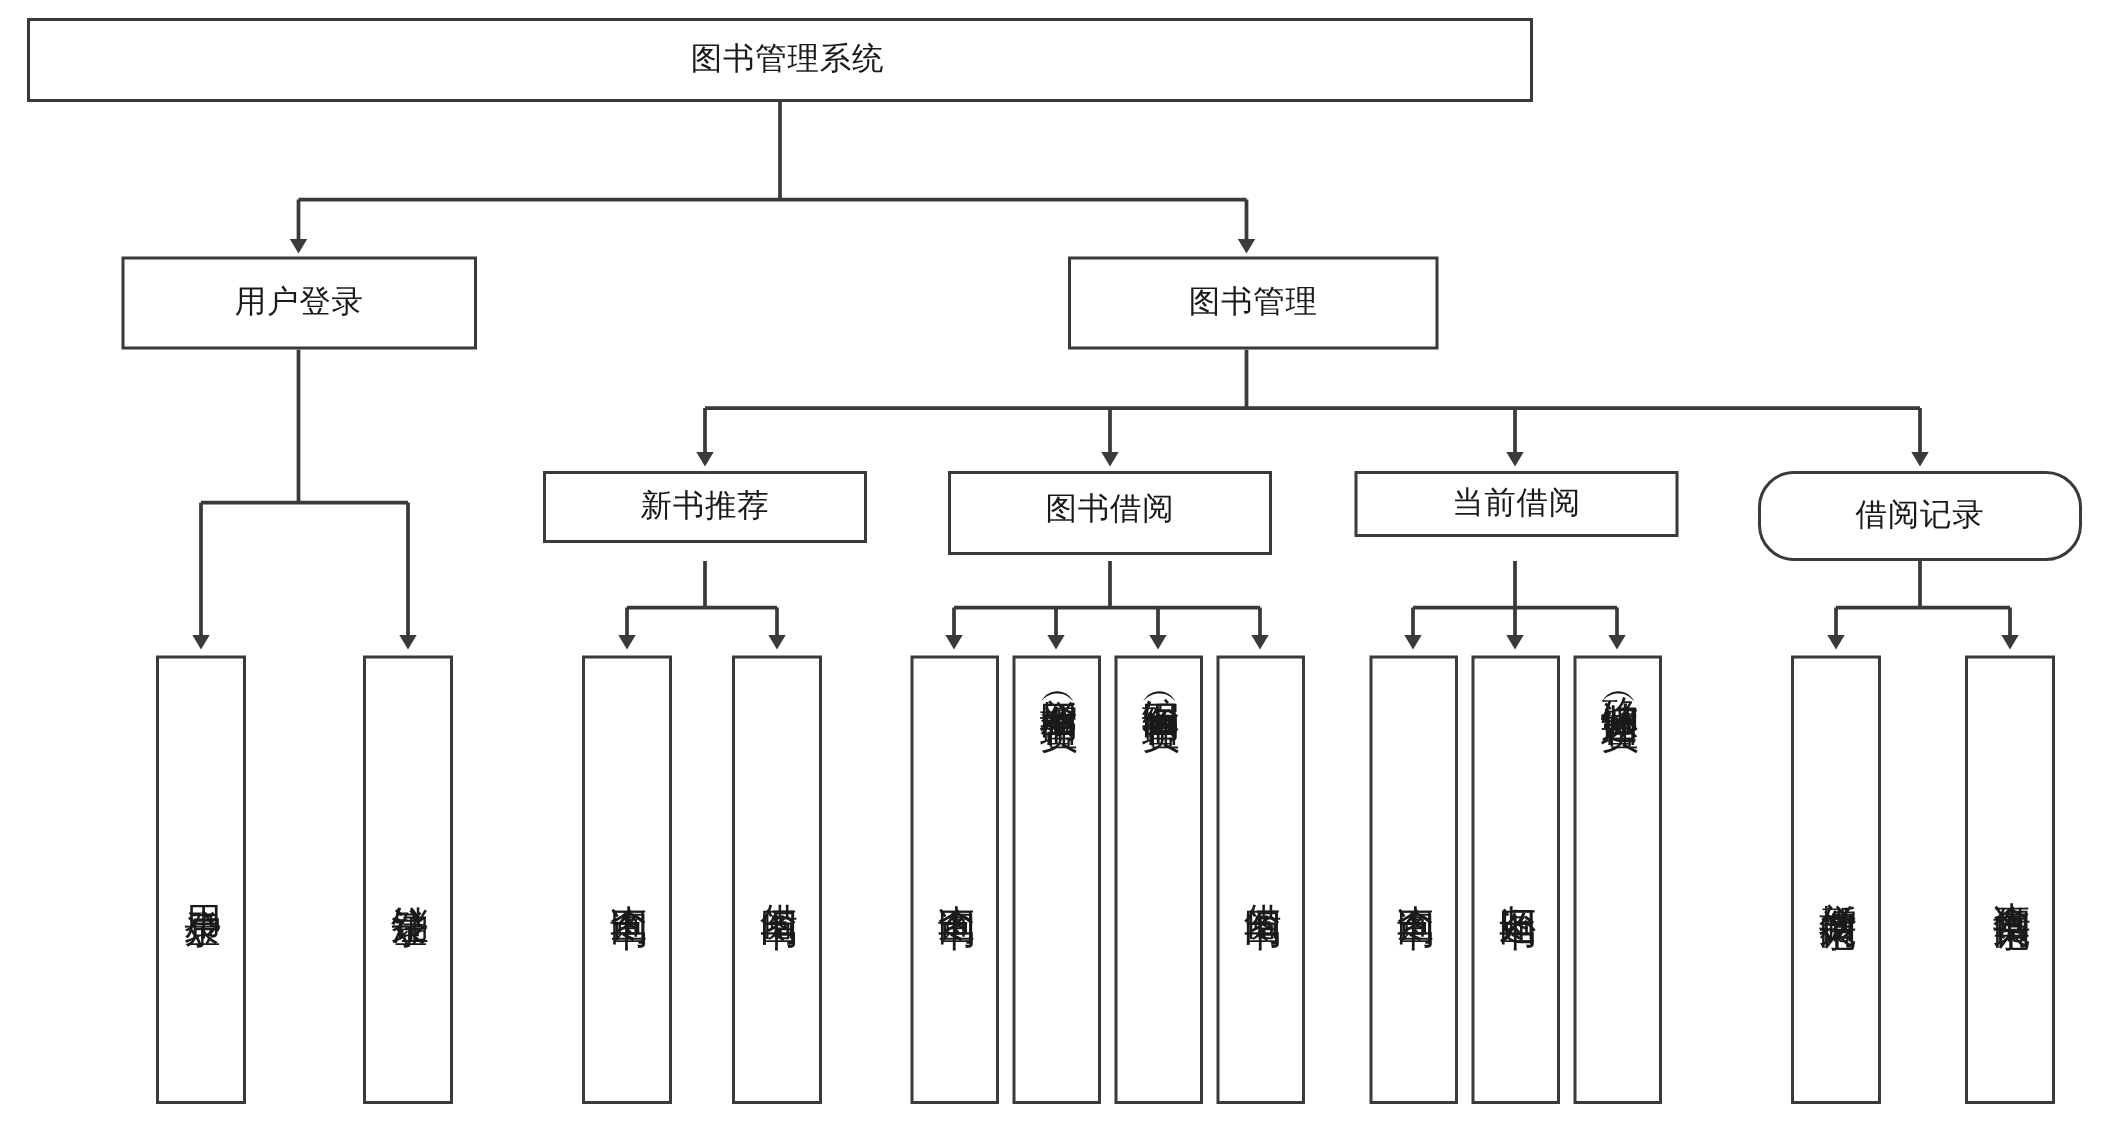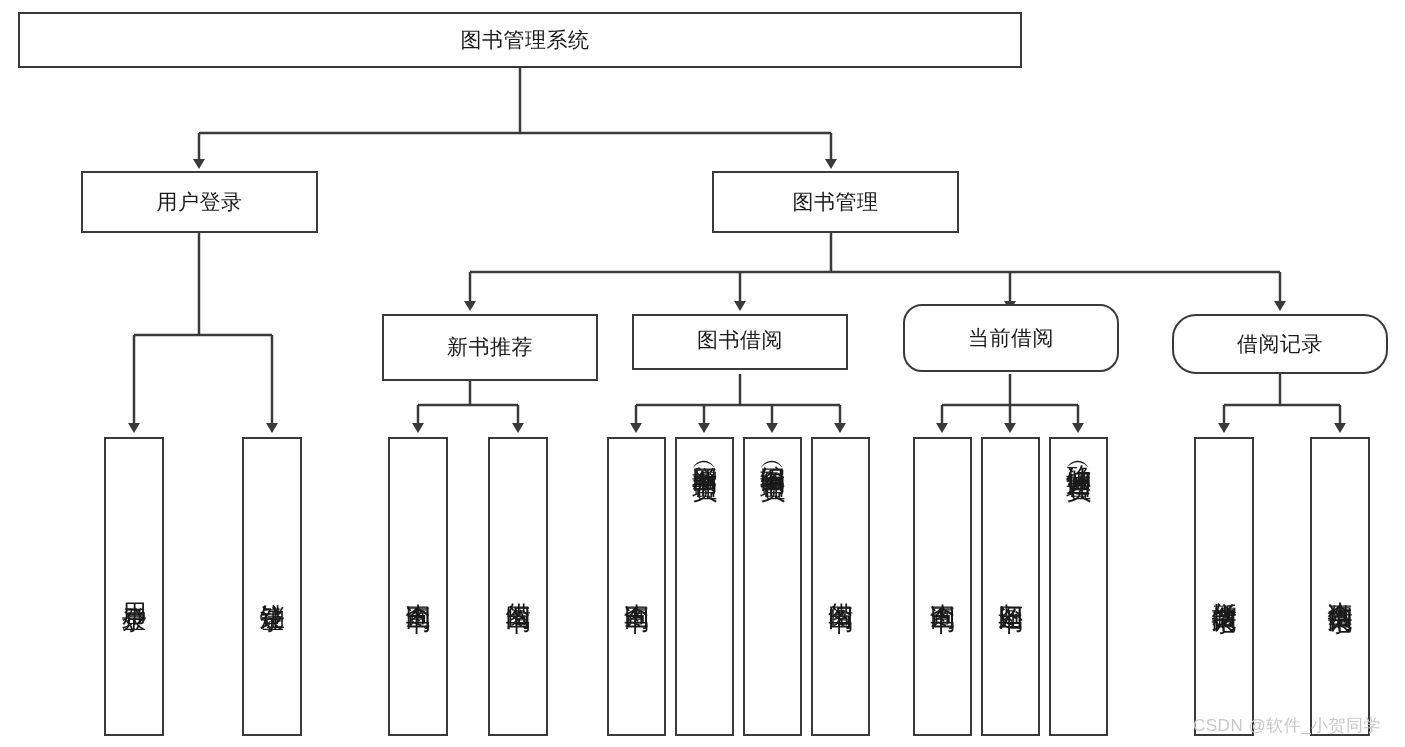--- a/index.html
+++ b/index.html
@@ -139,27 +139,27 @@
     <span class="label">图书管理系统</span>
   </div>
 
   <div class="node h" style="left:81px; top:171px; width:237px; height:62px;">
     <span class="label">用户登录</span>
   </div>
   <div class="node h" style="left:712px; top:171px; width:247px; height:62px;">
     <span class="label">图书管理</span>
   </div>
 
-  <div class="node h" style="left:362px; top:314px; width:216px; height:67px;margin-left:20px;">
+  <div class="node h" style="left:362px; top:314px; width:216px; height:48px;">
     <span class="label">新书推荐</span>
   </div>
   <div class="node h" style="left:632px; top:314px; width:216px; height:56px;font-family:Liberation Mono, monospace;">
     <span class="label">图书借阅</span>
   </div>
-  <div class="node h" style="left:903px; top:304px; width:216px; height:68px;border-radius:19px;">
+  <div class="node h" style="left:903px; top:314px; width:216px; height:44px;">
     <span class="label">当前借阅</span>
   </div>
   <div class="node h" style="left:1172px; top:314px; width:216px; height:60px;border-radius:24px;">
     <span class="label">借阅记录</span>
   </div>
 
   <div class="node v centered" style="left:104px; top:437px; width:60px; height:299px;">
     <span class="label">用户登录</span>
   </div>
   <div class="node v centered" style="left:242px; top:437px; width:60px; height:299px;">
@@ -196,15 +196,14 @@
     <span class="label">确认归还（管理员）</span>
   </div>
 
   <div class="node v centered" style="left:1194px; top:437px; width:60px; height:299px;">
     <span class="label">新增借阅记录</span>
   </div>
   <div class="node v centered" style="left:1310px; top:437px; width:60px; height:299px;">
     <span class="label">查询借阅记录</span>
   </div>
 
-  <div id="watermark">CSDN @软件_小贺同学</div>
 
 </div>
 
 </body></html>

